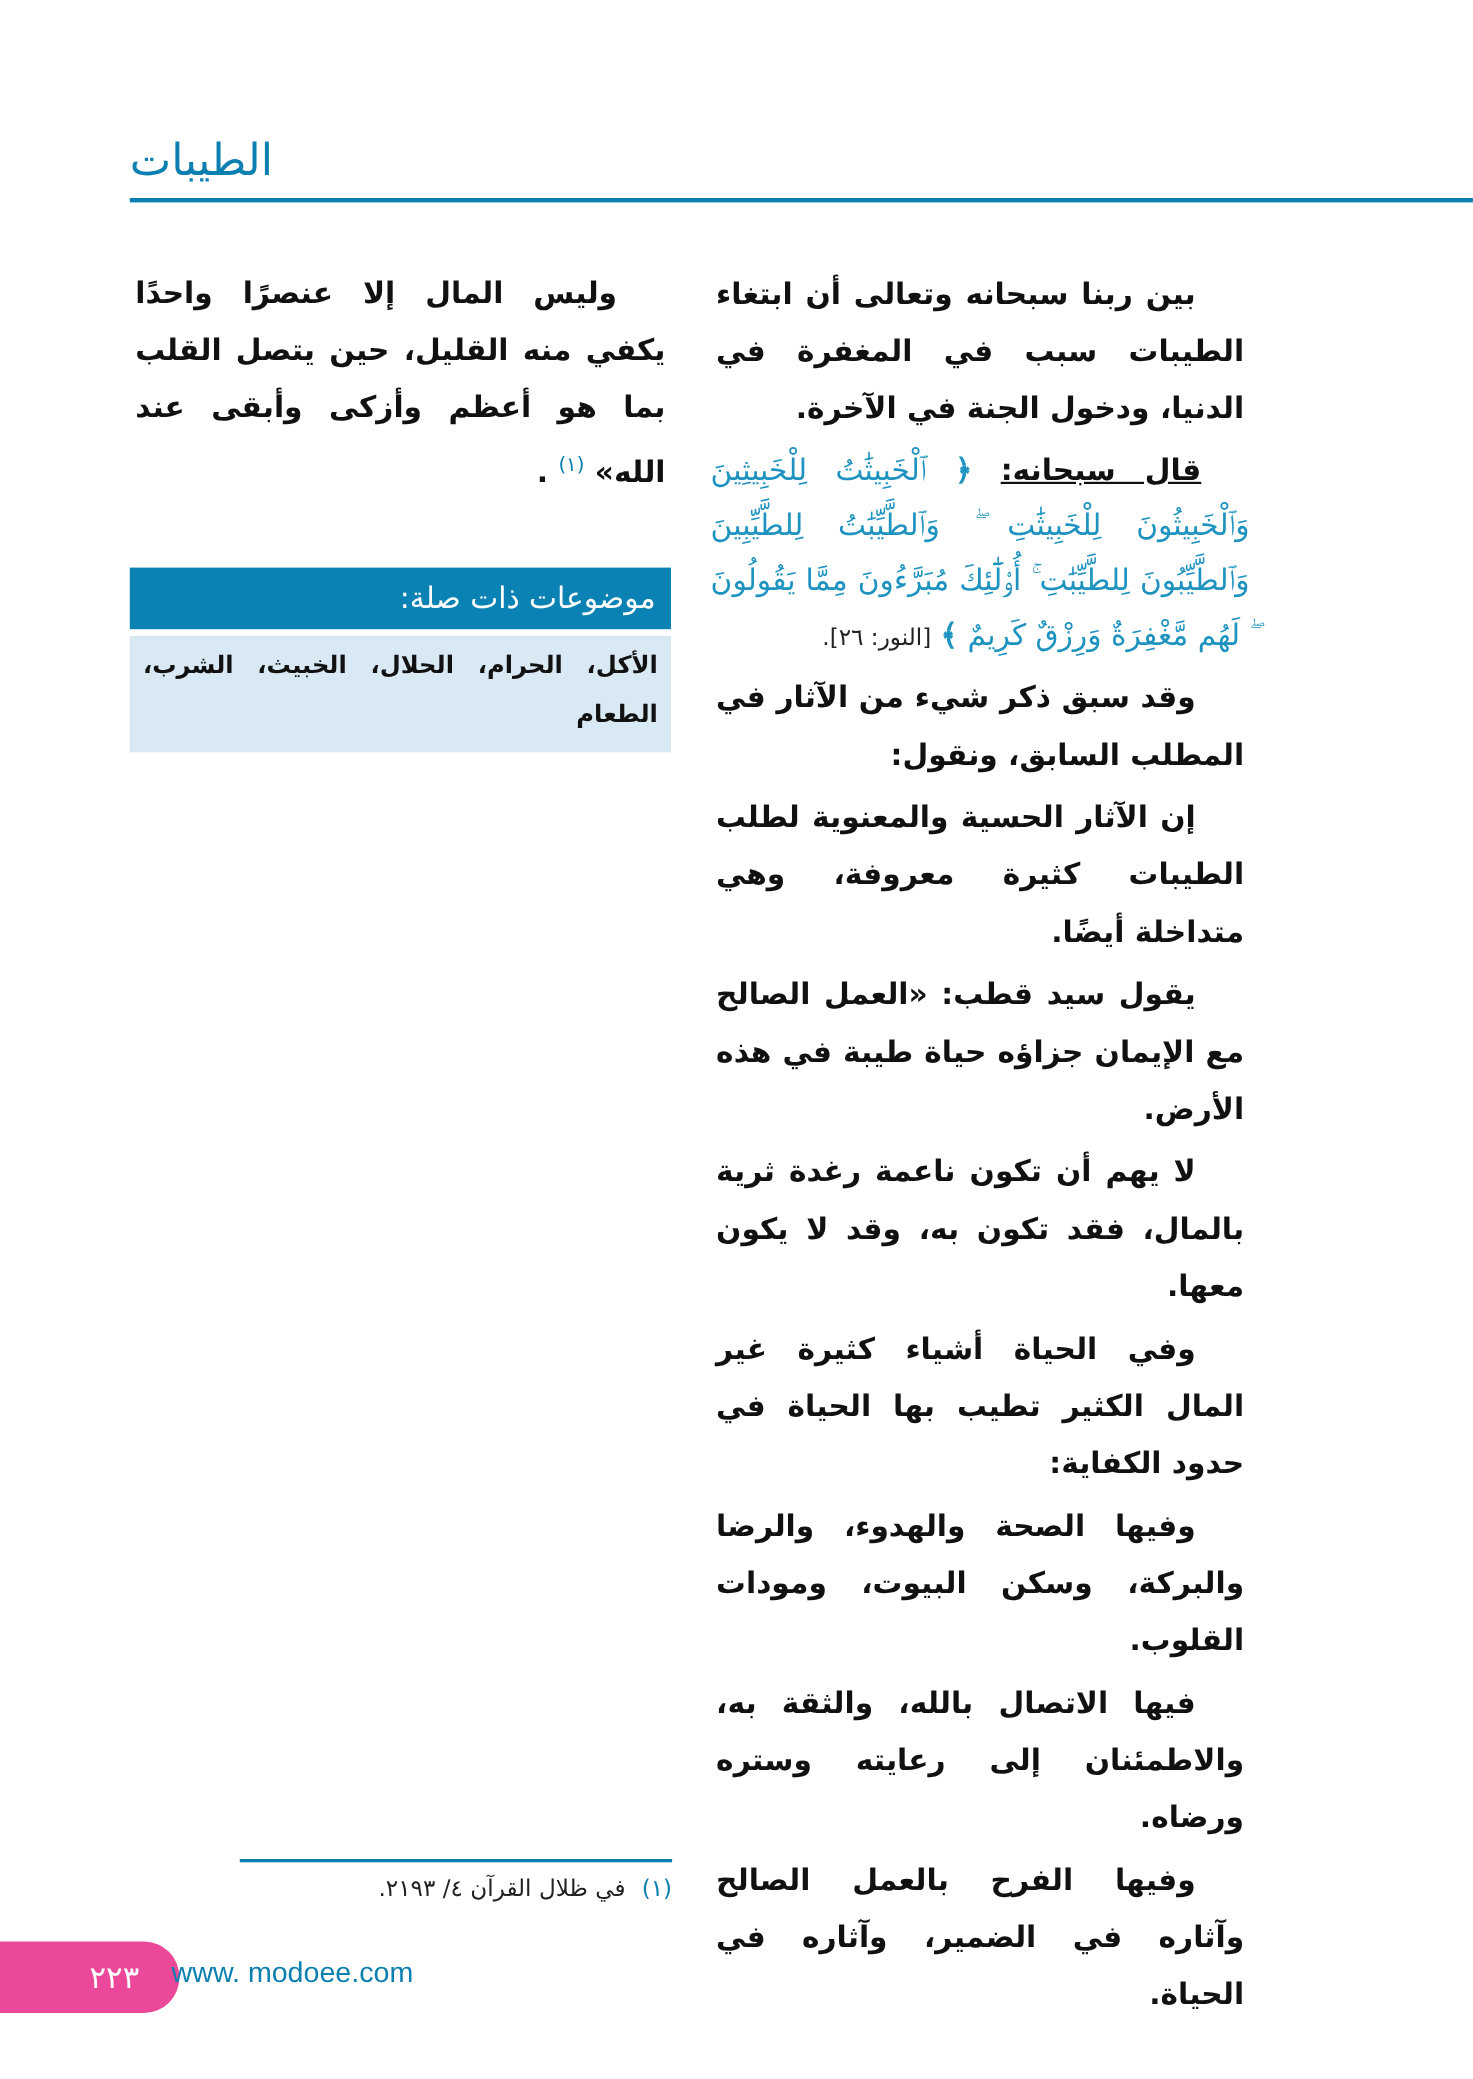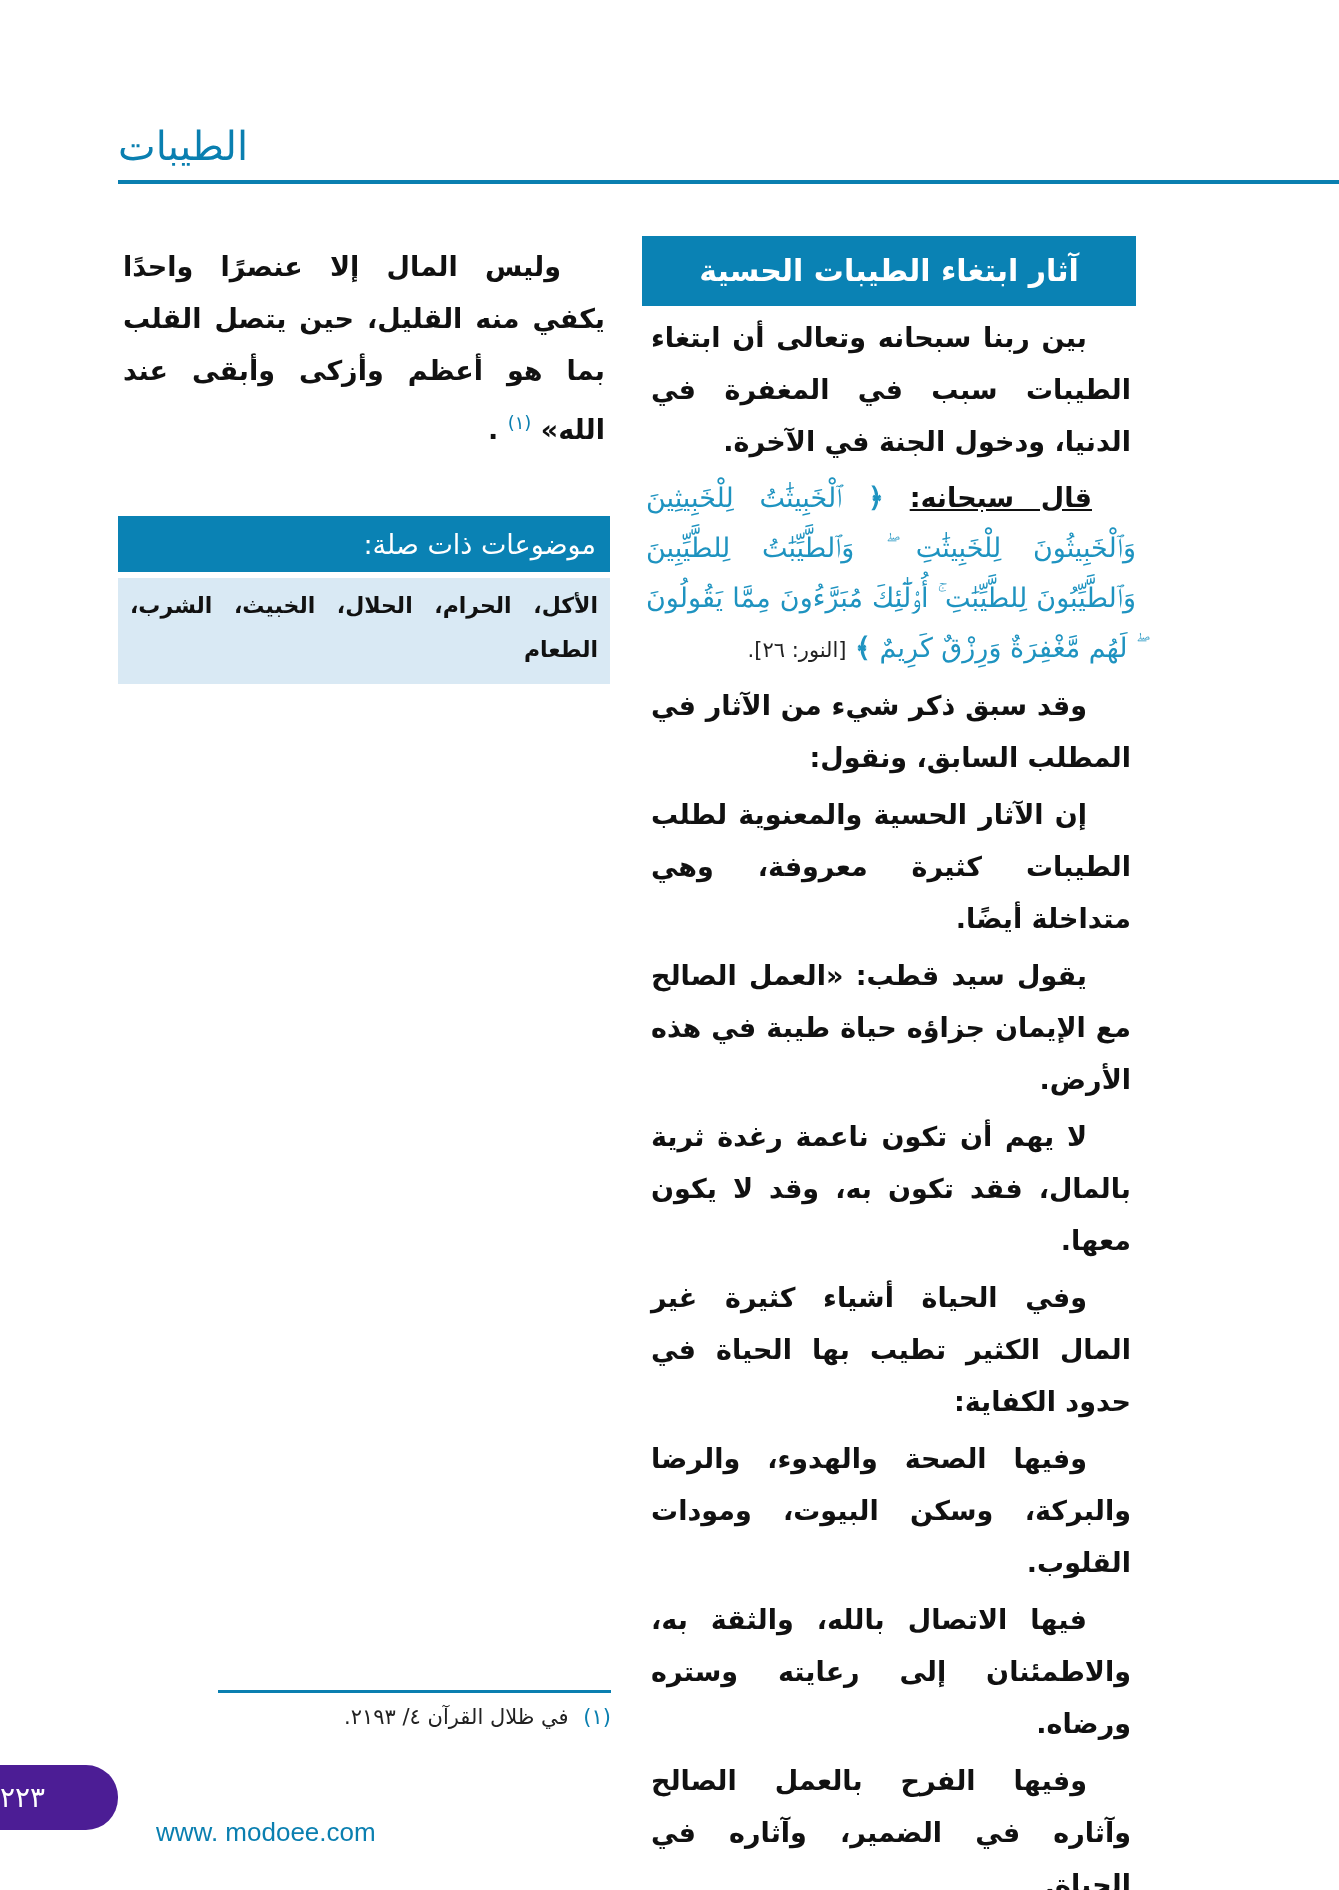--- a/index.html
+++ b/index.html
@@ -30,33 +30,32 @@
   .related-box { margin-top: 60px; }
   .related-title { background: #0a82b4; color: #fff; height: 56px; line-height: 58px; font-size: 27px;
          padding-right: 14px; font-weight: normal; }
   .related-body { background: #d9e9f4; margin-top: 6px; padding: 6px 12px 12px 12px; font-size: 22px;
          font-weight: bold; line-height: 44px; text-align: justify; text-align-last: right; }
 
   .footnote-rule { position: absolute; left: 218px; top: 1690px; width: 393px; height: 3px; background: #0a7fb0; }
   .footnote { position: absolute; left: 218px; width: 393px; top: 1705px; direction: rtl; font-size: 21px; color: #222; }
   .footnote .fn-num { color: #0a7fb0; margin-left: 8px; }
 
-  .page-tab { position: absolute; left: 0; top: 1765px; width: 118px; height: 65px; background: #4c1d95;
-         border-radius: 0 32px 32px 0; color: #fff; font-size: 28px; text-align: left; line-height: 65px; }
+  .page-tab { position: absolute; left: 0; top: 1765px; width: 118px; height: 65px; background: #ec4899;
+         border-radius: 0 32px 32px 0; color: #fff; font-size: 28px; text-align: center; line-height: 65px; padding-left: 45px; }
   .site-url { position: absolute; left: 156px; top: 1778px; font-size: 26px; color: #0a7fb0;
-         font-family: "Liberation Sans", sans-serif; margin-top: 39px; }
+         font-family: "Liberation Sans", sans-serif; }
 </style>
 </head>
 <body>
 
 <div class="running-title">الطيبات</div>
 <div class="header-rule"></div>
 
 <div class="col col-right">
-  <div class="section-heading">آثار ابتغاء الطيبات الحسية</div>
   <div class="body-wrap">
     <p class="para">بين ربنا سبحانه وتعالى أن ابتغاء الطيبات سبب في المغفرة في الدنيا، ودخول الجنة في الآخرة.</p>
     <p class="verse-block">
       <span class="intro">قال سبحانه:</span>
       <span class="ornament">﴿</span>
       <span class="quran">ٱلْخَبِيثَٰتُ لِلْخَبِيثِينَ وَٱلْخَبِيثُونَ لِلْخَبِيثَٰتِ ۖ وَٱلطَّيِّبَٰتُ لِلطَّيِّبِينَ وَٱلطَّيِّبُونَ لِلطَّيِّبَٰتِ ۚ أُو۟لَٰٓئِكَ مُبَرَّءُونَ مِمَّا يَقُولُونَ ۖ لَهُم مَّغْفِرَةٌ وَرِزْقٌ كَرِيمٌ</span>
       <span class="ornament">﴾</span>
       <span class="quran-ref">[النور: ٢٦].</span>
     </p>
     <p class="para">وقد سبق ذكر شيء من الآثار في المطلب السابق، ونقول:</p>

